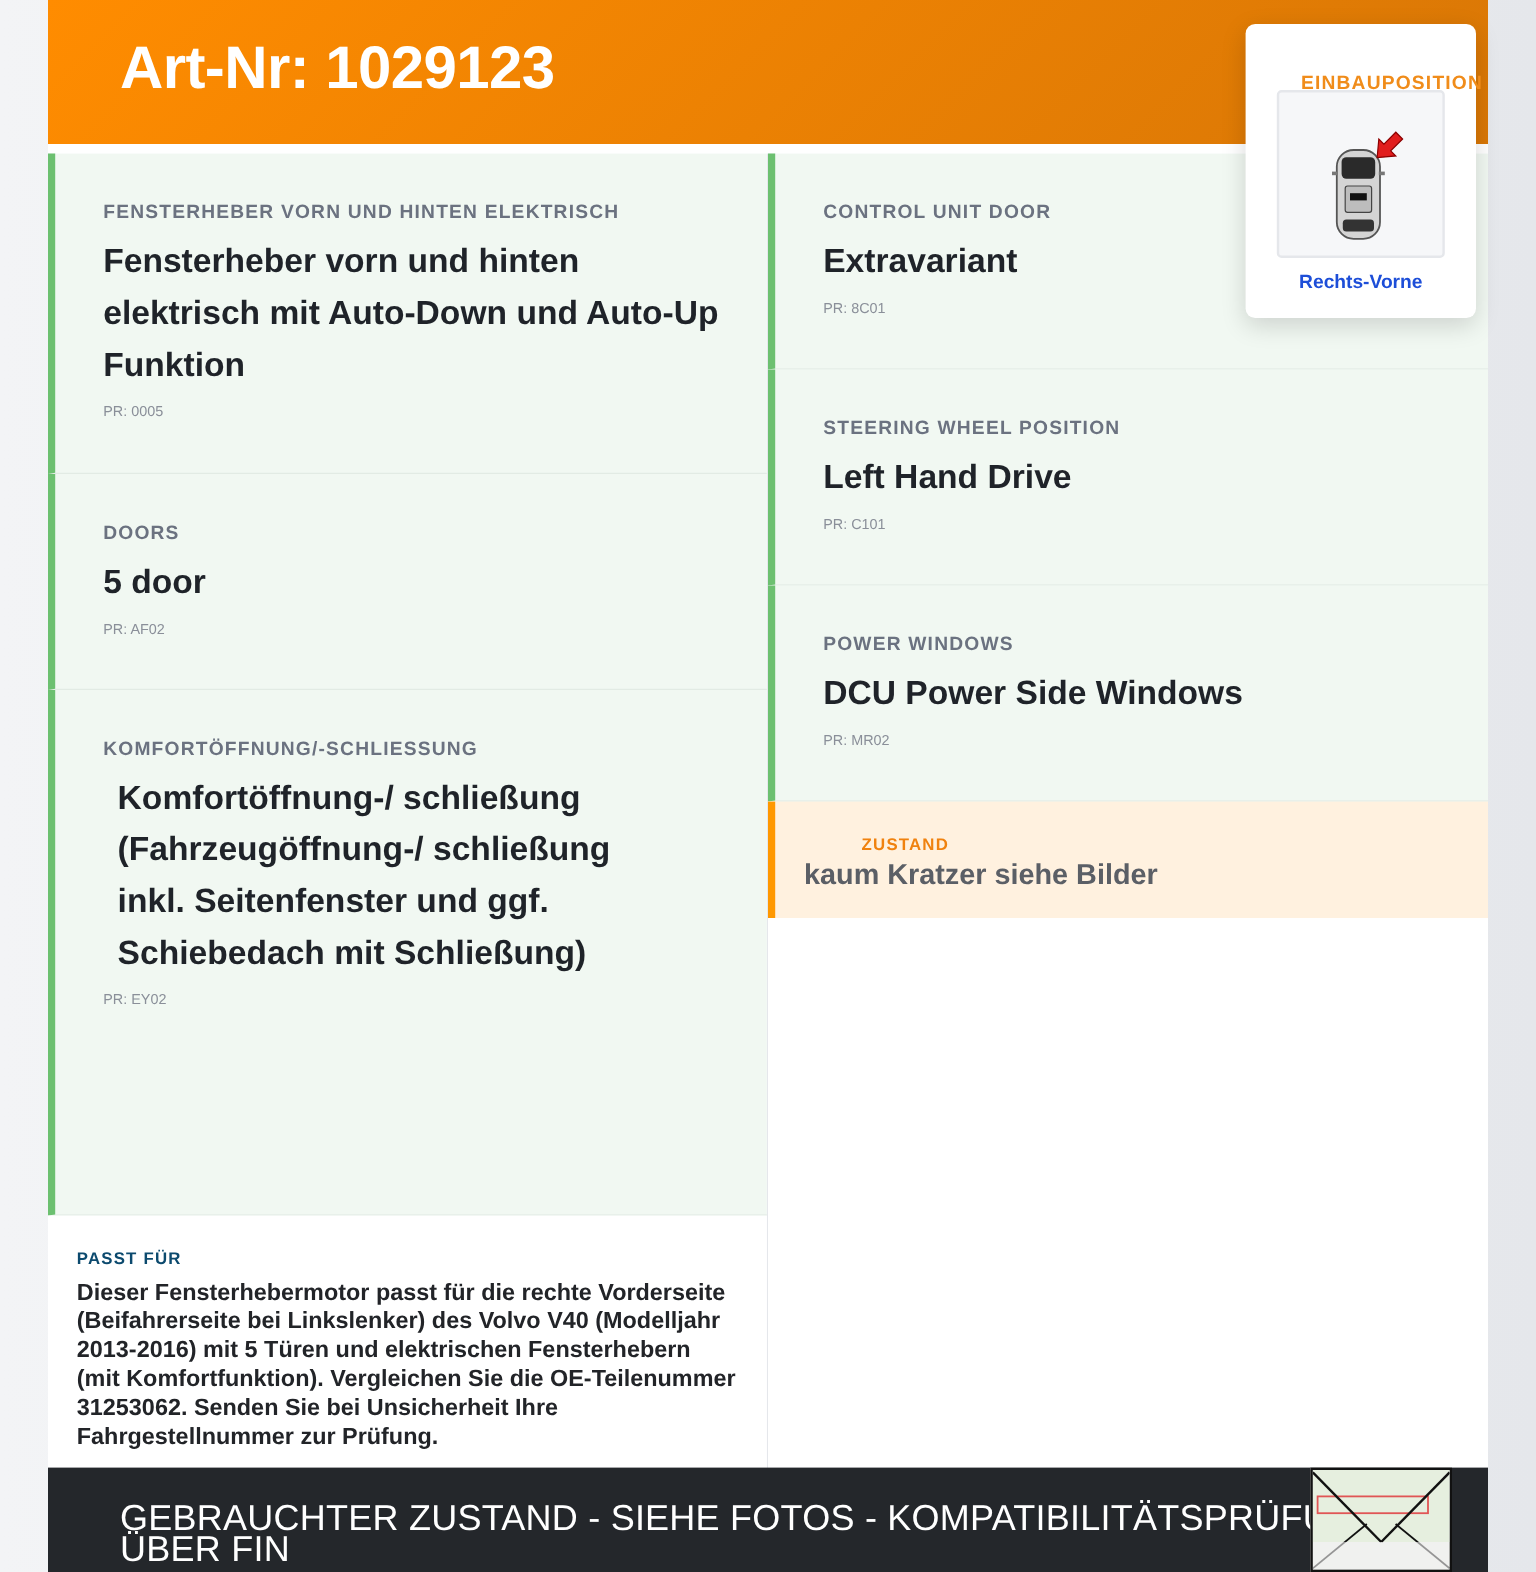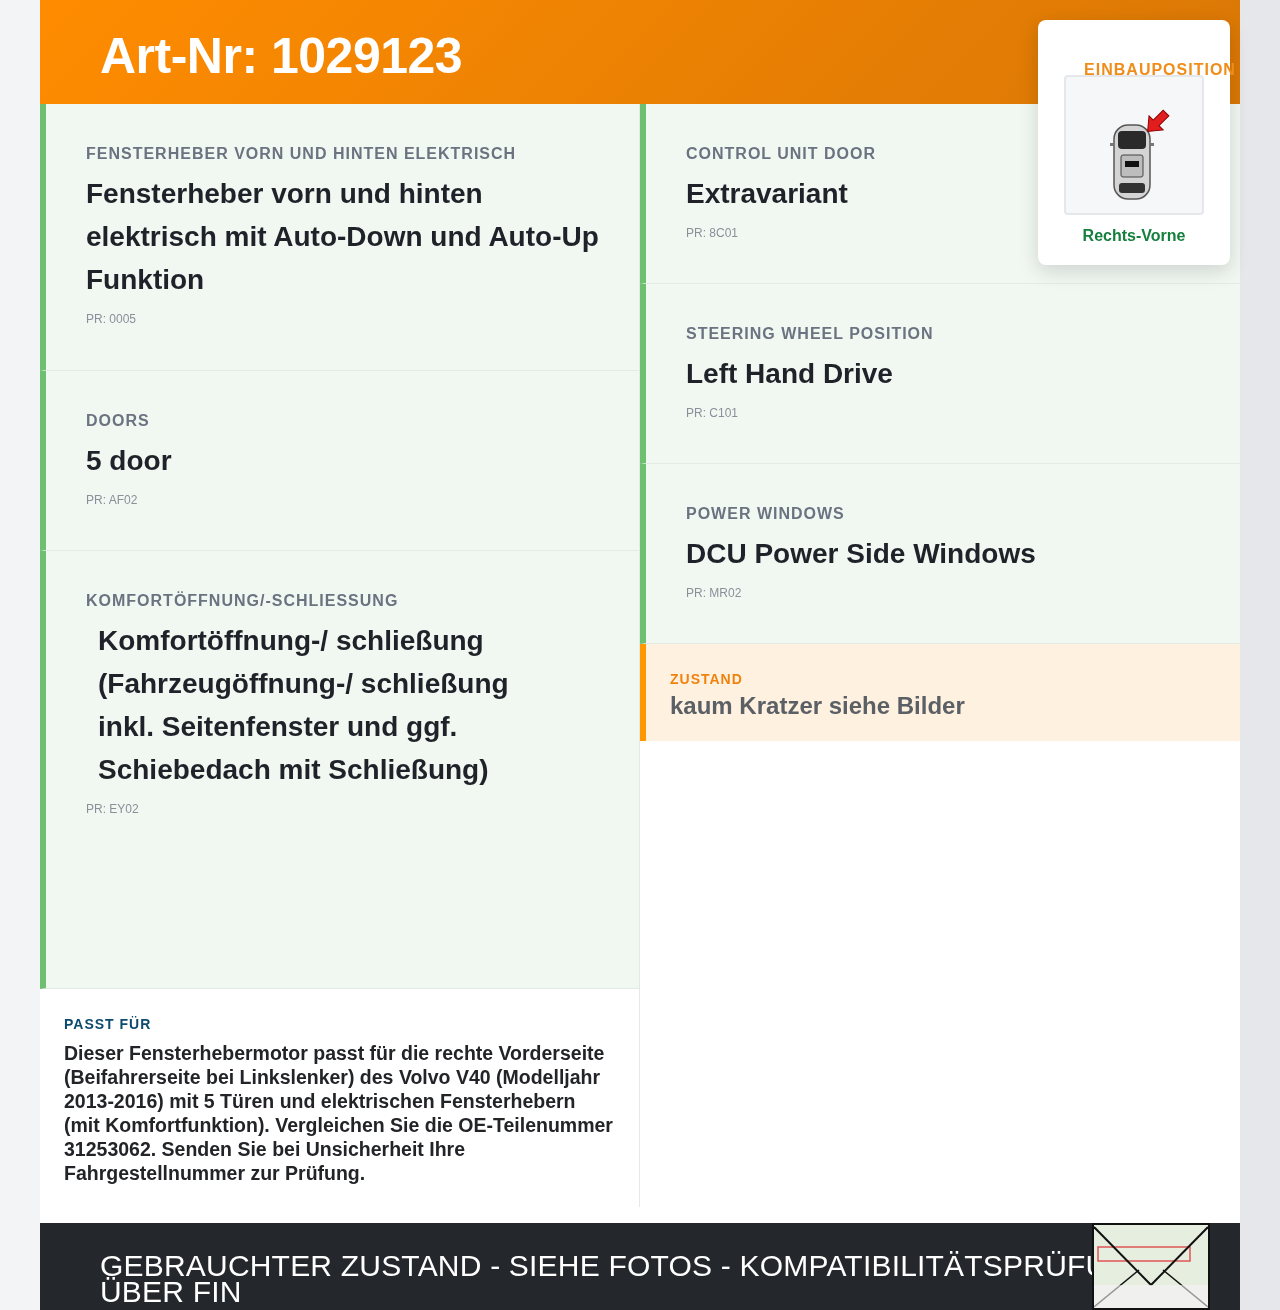--- a/index.html
+++ b/index.html
@@ -16,21 +16,21 @@
     .header {
       position: absolute; left: 0; top: 0; width: 1200px; height: 120px;
       background: linear-gradient(135deg, #ff8c00 0%, #d97706 100%);
     }
     .header h1 {
       position: absolute; left: 60px; top: 26px;
       color: #ffffff; font-size: 50px; font-weight: 700; letter-spacing: -0.5px;
       line-height: 60px;
     }
     .grid {
-      position: absolute; left: 0; top: 104px; width: 1200px; height: 1005px;
+      position: absolute; left: 0; top: 128px; width: 1200px; height: 1005px;
     }
     .col-left { position: absolute; left: 0; top: 0; width: 600px; height: 1103px; border-right: 1px solid #e5e7eb; }
     .col-right { position: absolute; left: 600px; top: 0; width: 600px; height: 1103px; }
     .spec {
       position: relative; background: #f1f8f2;
       border-left: 6px solid #6cc070;
       border-bottom: 1px solid #e2ebe4;
       padding: 40px 40px 0 40px;
     }
     .spec .label {
@@ -47,21 +47,21 @@
     .fits {
       position: absolute; left: 0; top: 885px; width: 599px; height: 218px;
       background: #ffffff; padding: 26px 24px 0 24px;
     }
     .fits .label { color: #0c4a6e; font-size: 14px; font-weight: 700; letter-spacing: 1px; line-height: 18px; }
     .fits .text { color: #222428; font-size: 19.5px; font-weight: 700; line-height: 24px; margin-top: 8px; }
     .condition {
       position: absolute; left: 0; top: 540px; width: 600px; height: 97px;
       background: #fff1df; border-left: 6px solid #ff9800; padding: 26px 24px 0 24px;
     }
-    .condition .label { color: #f0820f; font-size: 14px; font-weight: 700; letter-spacing: 1px; line-height: 18px; }
+    .condition .label { color: #f0820f; font-size: 14px; font-weight: 700; letter-spacing: 1px; line-height: 18px; margin-left: 48px; }
     .condition .text { color: #5b5f66; font-size: 24px; font-weight: 700; line-height: 24px; margin-top: 6px; }
     .footer {
       position: absolute; left: 0; top: 1223px; width: 1200px; height: 87px;
       background: #24272b;
     }
     .footer .text {
       position: absolute; left: 60px; top: 30px;
       color: #ffffff; font-size: 30px; font-weight: 400; letter-spacing: 0.2px; line-height: 26px;
     }
     .footer .thumb {
@@ -76,21 +76,21 @@
     .pos-card .title {
       position: absolute; left: 0; top: 40px; width: 192px; text-align: center;
       color: #f08c1a; font-size: 16px; font-weight: 700; letter-spacing: 1px; line-height: 20px; margin-left: 26px;
     }
     .pos-card .imgbox {
       position: absolute; left: 26px; top: 55px; width: 140px; height: 140px;
       background: #f6f7f9; border: 2px solid #e5e7eb; border-radius: 4px;
     }
     .pos-card .caption {
       position: absolute; left: 0; top: 206px; width: 192px; text-align: center;
-      color: #15803d; font-size: 16px; font-weight: 700; line-height: 20px;
+      color: #1d4ed8; font-size: 16px; font-weight: 700; line-height: 20px;
     }
   </style>
 </head>
 <body>
 
 <div class="page">
 
   <div class="header">
     <h1>Art-Nr: 1029123</h1>
   </div>

